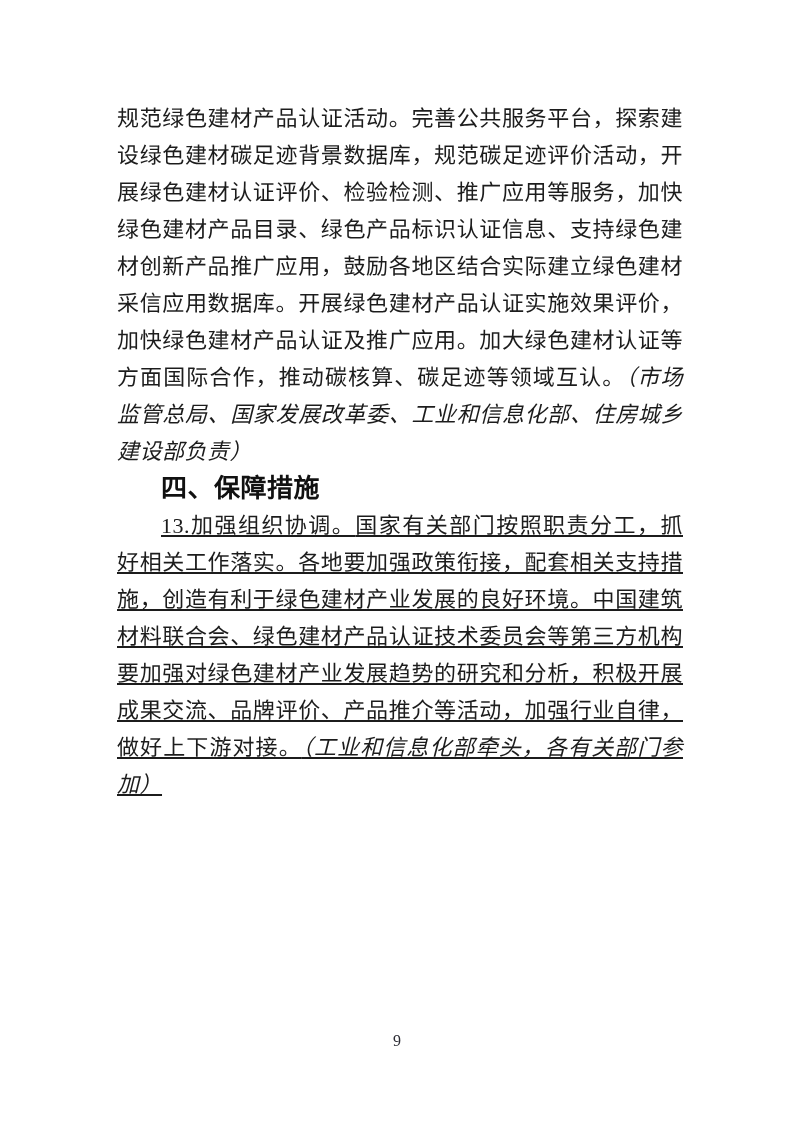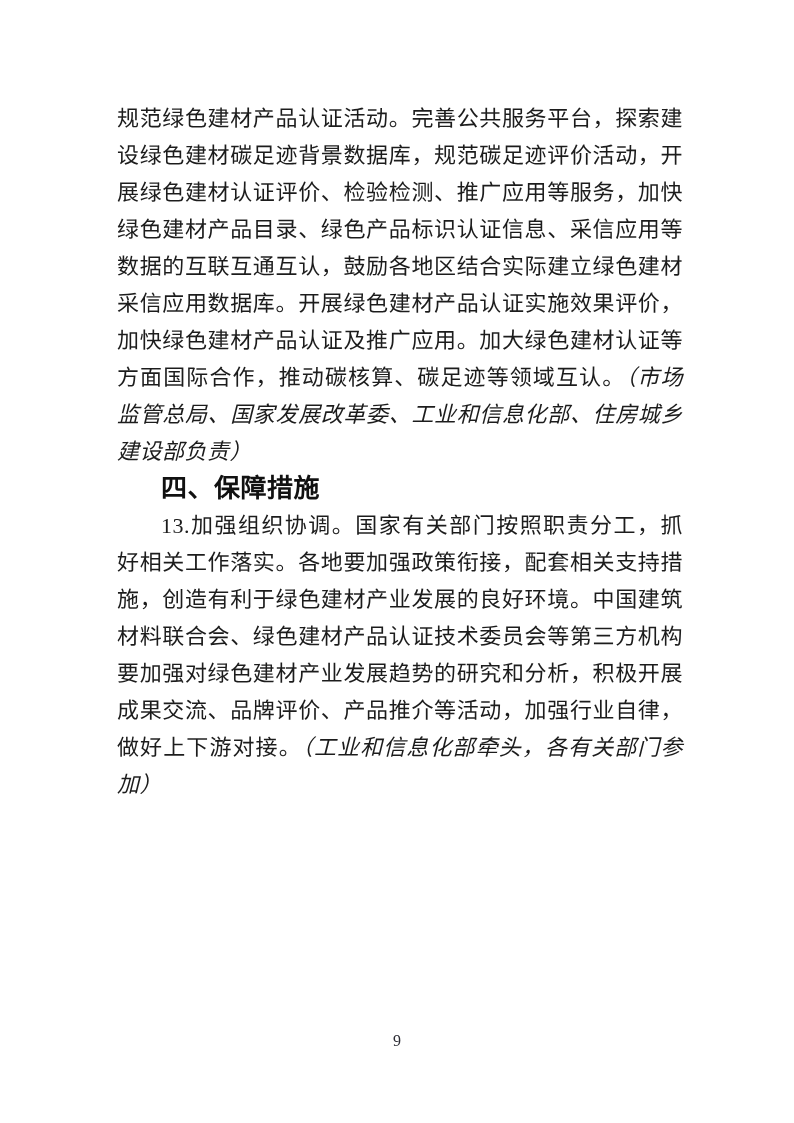--- a/index.html
+++ b/index.html
@@ -26,20 +26,21 @@
     text-align: justify;
     text-justify: inter-character;
     letter-spacing: 0.5px;
   }
   .content p {
     margin: 0;
     padding: 0;
   }
   .para-indent {
     text-indent: 44px;
+    text-decoration: underline;
   }
   .section-heading {
     margin: 0;
     padding: 0;
     text-indent: 44px;
     font-family: "Liberation Sans", sans-serif;
     font-weight: 700;
     font-size: 26px;
     line-height: 37px;
     color: #111111;
@@ -59,21 +60,21 @@
     font-family: "Liberation Serif", serif;
   }
 </style>
 </head>
 <body>
 
 <div class="page">
 
   <div class="content">
 
-    <p><span>规范绿色建材产品认证活动。完善公共服务平台，探索建设绿色建材碳足迹背景数据库，规范碳足迹评价活动，开展绿色建材认证评价、检验检测、推广应用等服务，加快绿色建材产品目录、绿色产品标识认证信息、采信应用等数据的互联互通互认，鼓励各地区结合实际建立绿色建材采信应用数据库。开展绿色建材产品认证实施效果评价，加快绿色建材产品认证及推广应用。加大绿色建材认证等方面国际合作，推动碳核算、碳足迹等领域互认。</span><span class="kai">（市场监管总局、国家发展改革委、工业和信息化部、住房城乡建设部负责）</span></p>
+    <p><span>规范绿色建材产品认证活动。完善公共服务平台，探索建设绿色建材碳足迹背景数据库，规范碳足迹评价活动，开展绿色建材认证评价、检验检测、推广应用等服务，加快绿色建材产品目录、绿色产品标识认证信息、支持绿色建材创新产品推广应用，鼓励各地区结合实际建立绿色建材采信应用数据库。开展绿色建材产品认证实施效果评价，加快绿色建材产品认证及推广应用。加大绿色建材认证等方面国际合作，推动碳核算、碳足迹等领域互认。</span><span class="kai">（市场监管总局、国家发展改革委、工业和信息化部、住房城乡建设部负责）</span></p>
 
     <p class="section-heading">四、保障措施</p>
 
     <p class="para-indent"><span>13.加强组织协调。</span><span>国家有关部门按照职责分工，抓好相关工作落实。各地要加强政策衔接，配套相关支持措施，创造有利于绿色建材产业发展的良好环境。中国建筑材料联合会、绿色建材产品认证技术委员会等第三方机构要加强对绿色建材产业发展趋势的研究和分析，积极开展成果交流、品牌评价、产品推介等活动，加强行业自律，做好上下游对接。</span><span class="kai">（工业和信息化部牵头，各有关部门参加）</span></p>
 
 
   </div>
 
   <div class="page-number">9</div>
 

